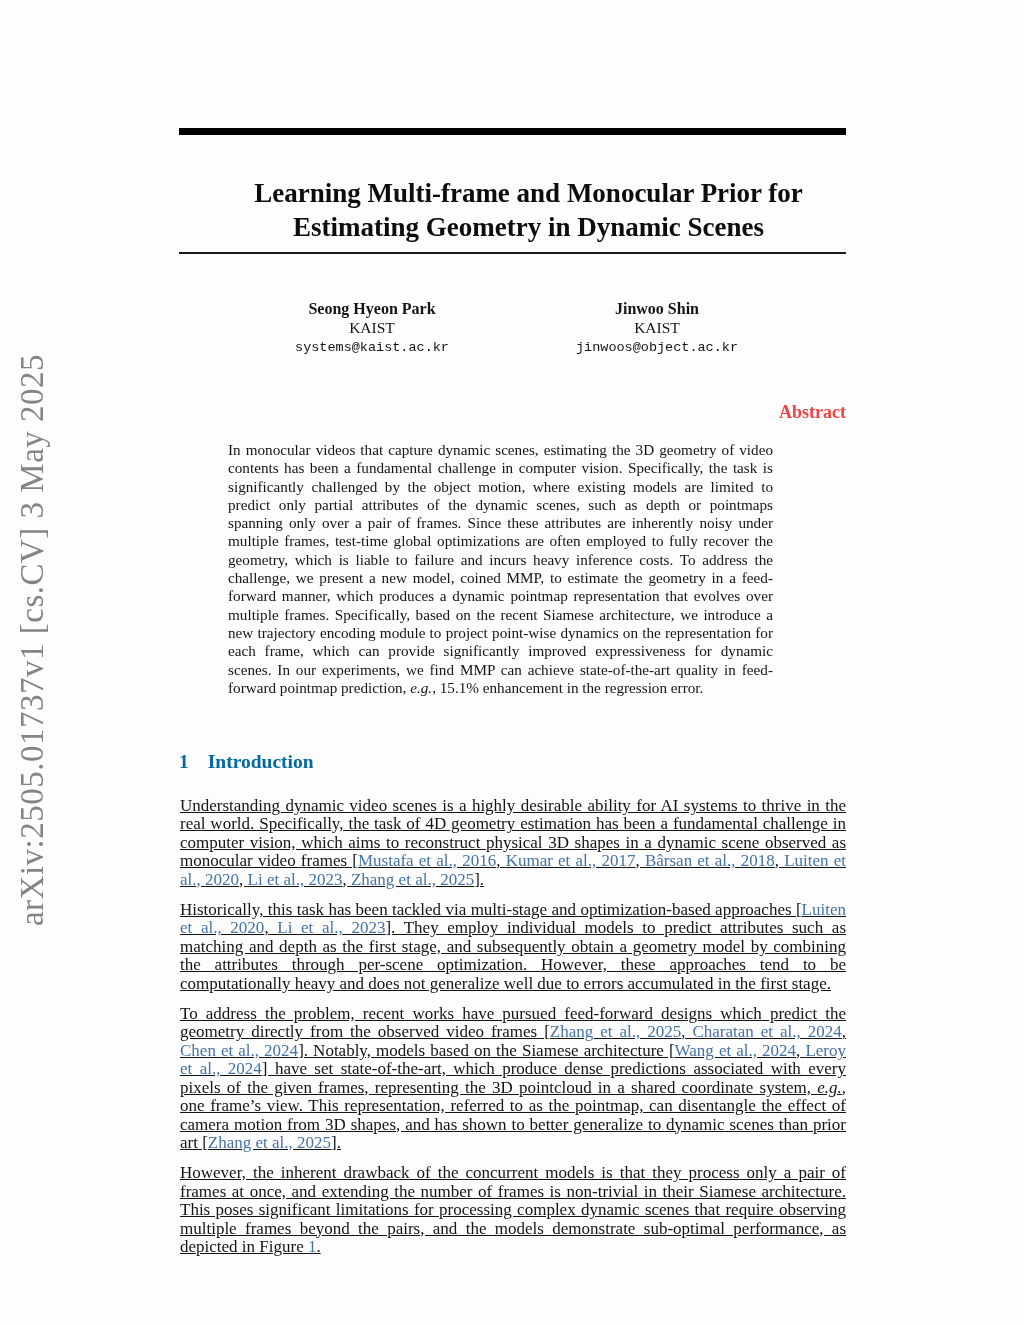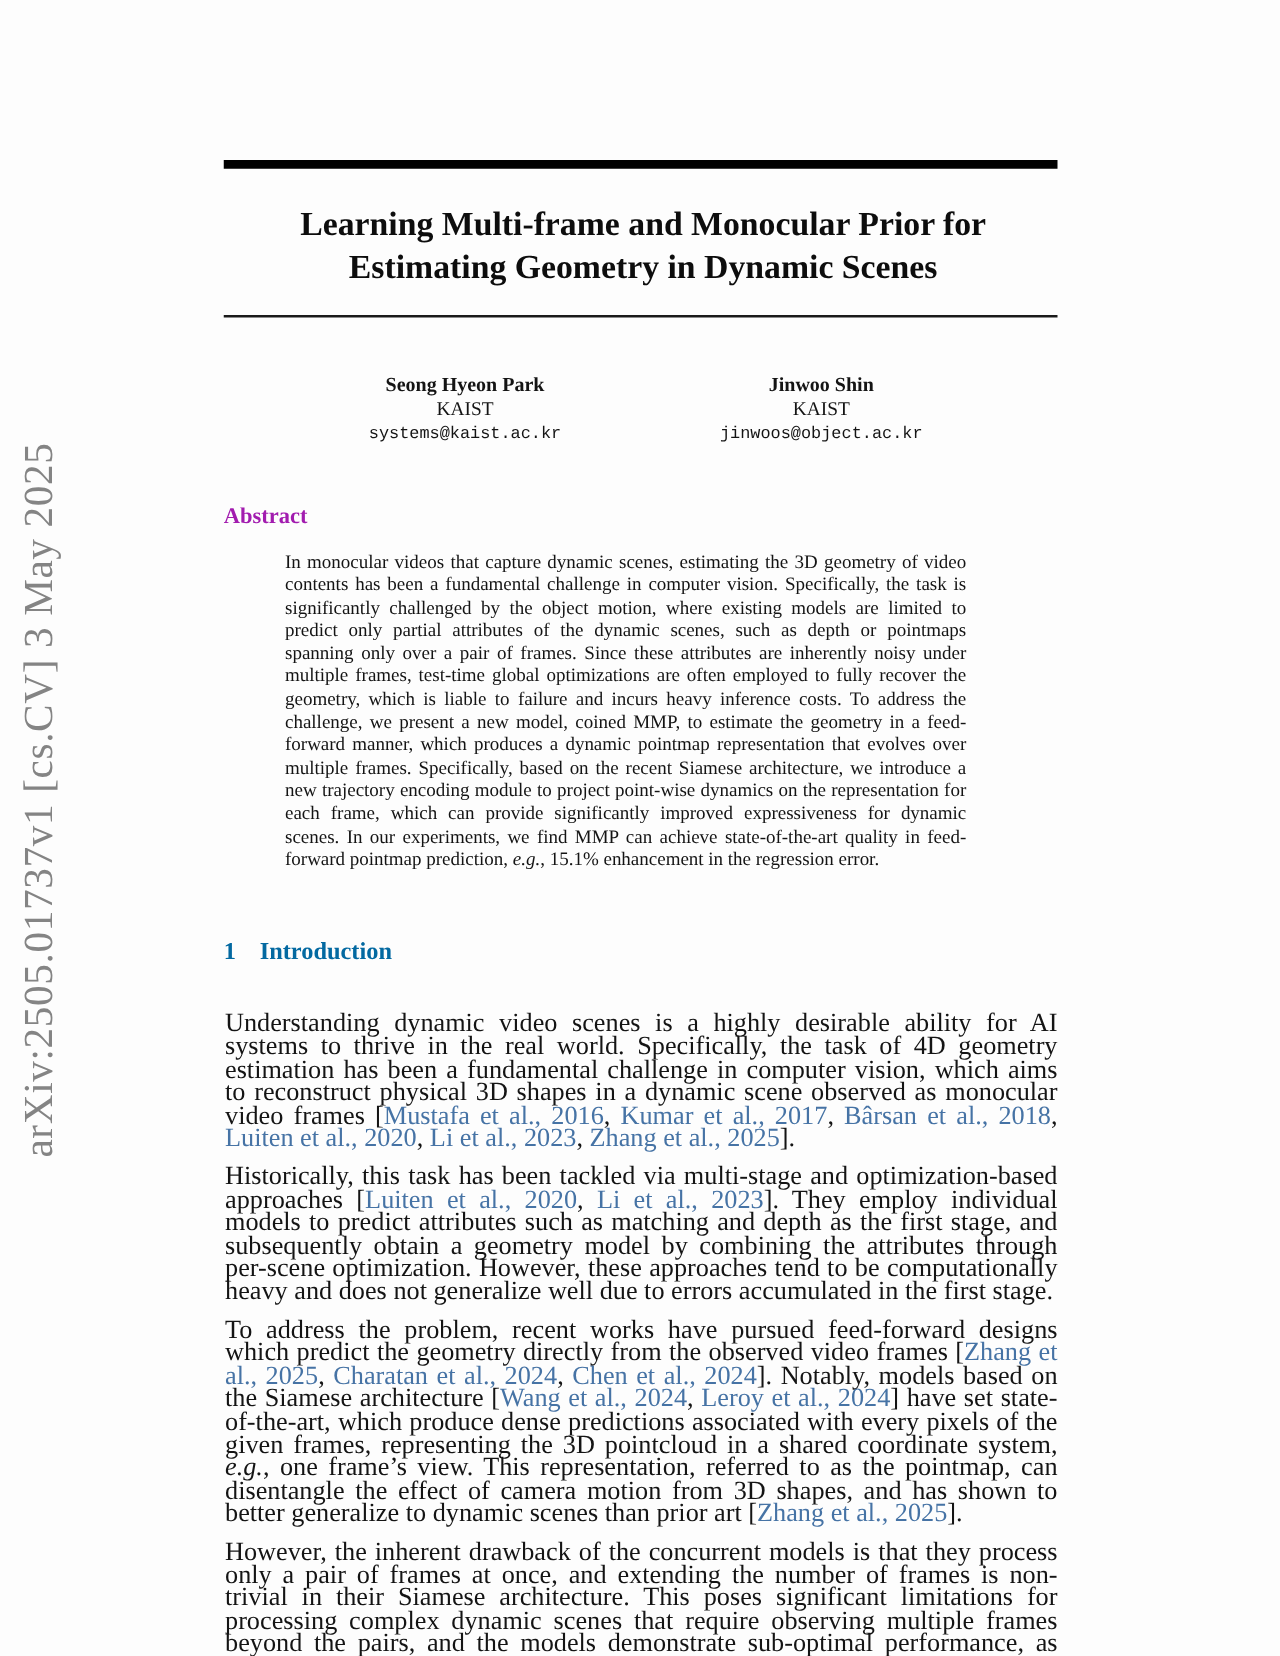--- a/index.html
+++ b/index.html
@@ -11,47 +11,47 @@
   }
   .watermark {
     position:absolute; left:32px; top:640px;
     transform:translate(-50%,-50%) rotate(-90deg);
     white-space:nowrap; font-size:33px; letter-spacing:0.5px;
     color:#848484; font-family:"Liberation Serif", serif;
   }
   .rule-thick { position:absolute; left:179px; top:128px; width:667px; height:7px; background:#000; }
   .rule-thin  { position:absolute; left:179px; top:252px; width:667px; height:2px; background:#1a1a1a; }
   .title {
-    position:absolute; left:179px; top:160px; width:667px; margin:2px;
+    position:absolute; left:179px; top:160px; width:667px; margin:16px;
     text-align:center; font-size:27px; line-height:34px; font-weight:bold; color:#0d0d0d;
   }
   .title .tl { display:block; }
   .author-block { position:absolute; top:299px; width:264px; text-align:center; }
   .author-1 { left:240px; }
   .author-2 { left:525px; }
   .author-name  { font-weight:bold; font-size:16px; line-height:19px; }
   .author-affil { font-size:15.5px; line-height:19px; }
   .author-email { font-family:"Liberation Mono", monospace; font-size:13.5px; line-height:19px; margin-top:1px; }
   .abstract-heading {
     position:absolute; left:179px; top:402px; width:667px;
-    text-align:left; font-size:18px; font-weight:bold; color:#a21caf;
+    text-align:right; font-size:18px; font-weight:bold; color:#ef4444;
   }
   .abstract-body {
     position:absolute; left:228px; top:441px; width:545px;
     text-align:justify; font-size:15.2px; line-height:18.3px;
   }
   .section-heading {
     position:absolute; left:179px; top:751px;
     font-size:19.5px; font-weight:bold; color:#0369a1;
   }
   .sec-num { margin-right:19px; }
   .intro-body { position:absolute; left:180px; top:797px; width:666px; }
   .intro-body p {
-    margin:12px 0 12px 0; text-align:justify;
-    font-size:21px; line-height:18.4px;
+    margin:0 0 12px 0; text-align:justify;
+    font-size:17px; line-height:18.4px;text-decoration:underline;
   }
   .cite { color:#4673a5; cursor:pointer; }
   .it { font-style:italic; }
 </style>
 </head>
 <body>
 
 <div class="page">
 
   <div class="watermark">arXiv:2505.01737v1  [cs.CV]  3 May 2025</div>

